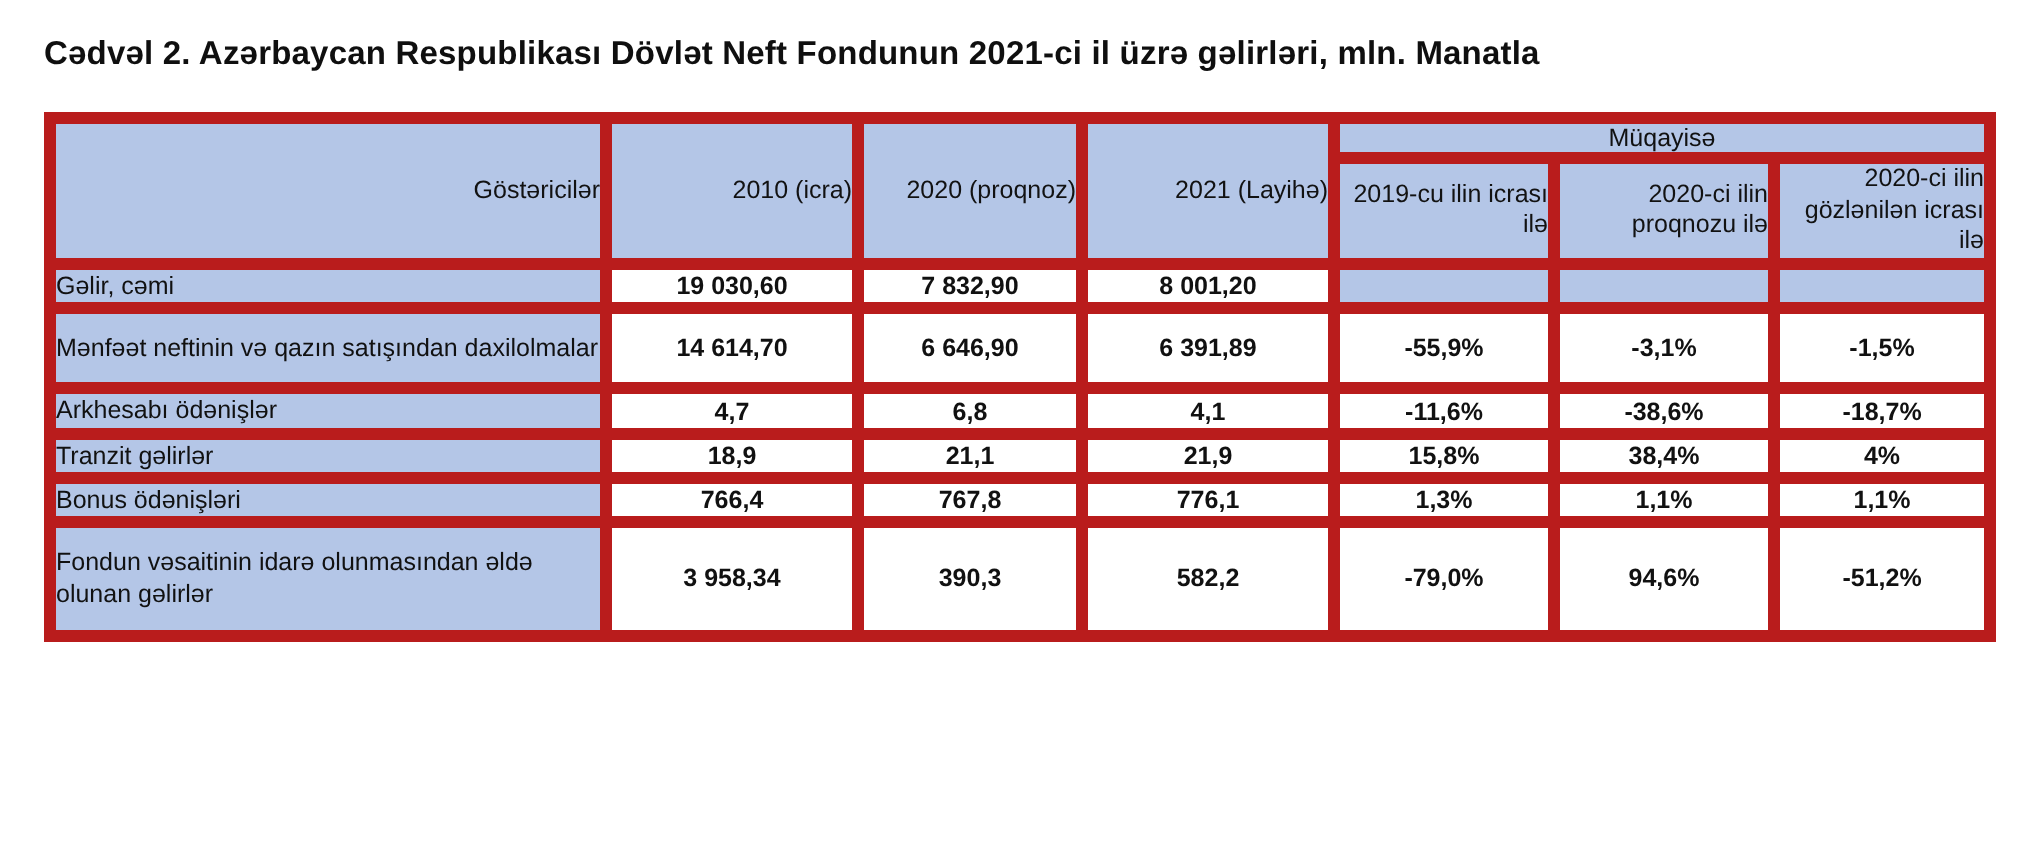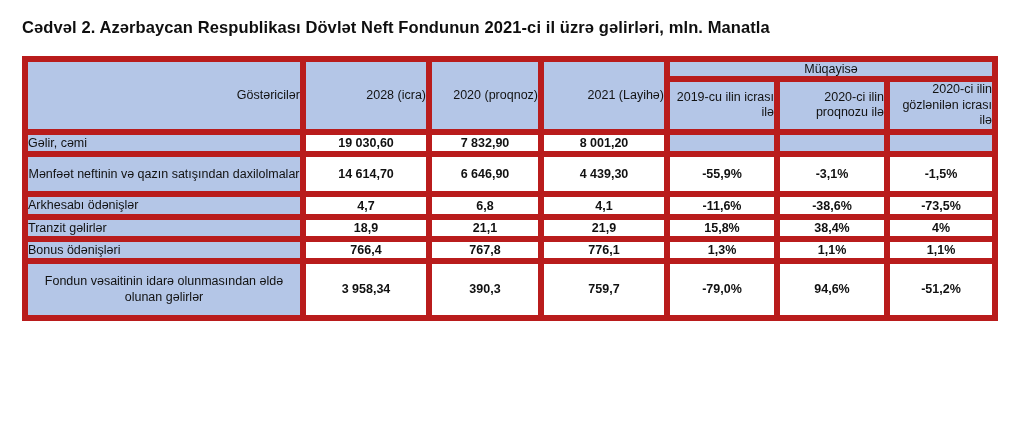--- a/index.html
+++ b/index.html
@@ -83,21 +83,20 @@
     padding: 6px 6px;
     color: #111111;
     margin-top: 44px;
   }
   .num.blank {
     background: #b4c6e7;
   }
   .r-tall .rowlabel, .r-tall .num {
     padding-top: 9px;
     padding-bottom: 9px;
-    text-align: center;
   }
   .w-label { width: 278px; }
   .w-c1 { width: 126px; }
   .w-c2 { width: 112px; }
   .w-c3 { width: 126px; }
   .w-c4 { width: 110px; }
   .w-c5 { width: 110px; }
   .w-c6 { width: 108px; }
 </style>
 </head>
@@ -114,21 +113,21 @@
         <col class="w-c1">
         <col class="w-c2">
         <col class="w-c3">
         <col class="w-c4">
         <col class="w-c5">
         <col class="w-c6">
       </colgroup>
       <thead>
         <tr>
           <th class="hd" rowspan="2">Göstəricilər</th>
-          <th class="hd" rowspan="2">2028 (icra)</th>
+          <th class="hd" rowspan="2">2010 (icra)</th>
           <th class="hd" rowspan="2">2020 (proqnoz)</th>
           <th class="hd" rowspan="2">2021 (Layihə)</th>
           <th class="hd-muq" colspan="3">Müqayisə</th>
         </tr>
         <tr>
           <th class="hd">2019-cu ilin icrası ilə</th>
           <th class="hd">2020-ci ilin proqnozu ilə</th>
           <th class="hd">2020-ci ilin gözlənilən icrası ilə</th>
         </tr>
       </thead>
@@ -139,33 +138,33 @@
           <td class="num">7 832,90</td>
           <td class="num">8 001,20</td>
           <td class="num blank"></td>
           <td class="num blank"></td>
           <td class="num blank"></td>
         </tr>
         <tr class="r-tall">
           <td class="rowlabel">Mənfəət neftinin və qazın satışından daxilolmalar</td>
           <td class="num">14 614,70</td>
           <td class="num">6 646,90</td>
-          <td class="num">4 439,30</td>
+          <td class="num">6 391,89</td>
           <td class="num">-55,9%</td>
           <td class="num">-3,1%</td>
           <td class="num">-1,5%</td>
         </tr>
         <tr>
           <td class="rowlabel">Arkhesabı ödənişlər</td>
           <td class="num">4,7</td>
           <td class="num">6,8</td>
           <td class="num">4,1</td>
           <td class="num">-11,6%</td>
           <td class="num">-38,6%</td>
-          <td class="num">-73,5%</td>
+          <td class="num">-18,7%</td>
         </tr>
         <tr>
           <td class="rowlabel">Tranzit gəlirlər</td>
           <td class="num">18,9</td>
           <td class="num">21,1</td>
           <td class="num">21,9</td>
           <td class="num">15,8%</td>
           <td class="num">38,4%</td>
           <td class="num">4%</td>
         </tr>
@@ -175,21 +174,21 @@
           <td class="num">767,8</td>
           <td class="num">776,1</td>
           <td class="num">1,3%</td>
           <td class="num">1,1%</td>
           <td class="num">1,1%</td>
         </tr>
         <tr class="r-tall">
           <td class="rowlabel">Fondun vəsaitinin idarə olunmasından əldə olunan gəlirlər</td>
           <td class="num">3 958,34</td>
           <td class="num">390,3</td>
-          <td class="num">759,7</td>
+          <td class="num">582,2</td>
           <td class="num">-79,0%</td>
           <td class="num">94,6%</td>
           <td class="num">-51,2%</td>
         </tr>
       </tbody>
     </table>
   </div>
 
 </div>
 

